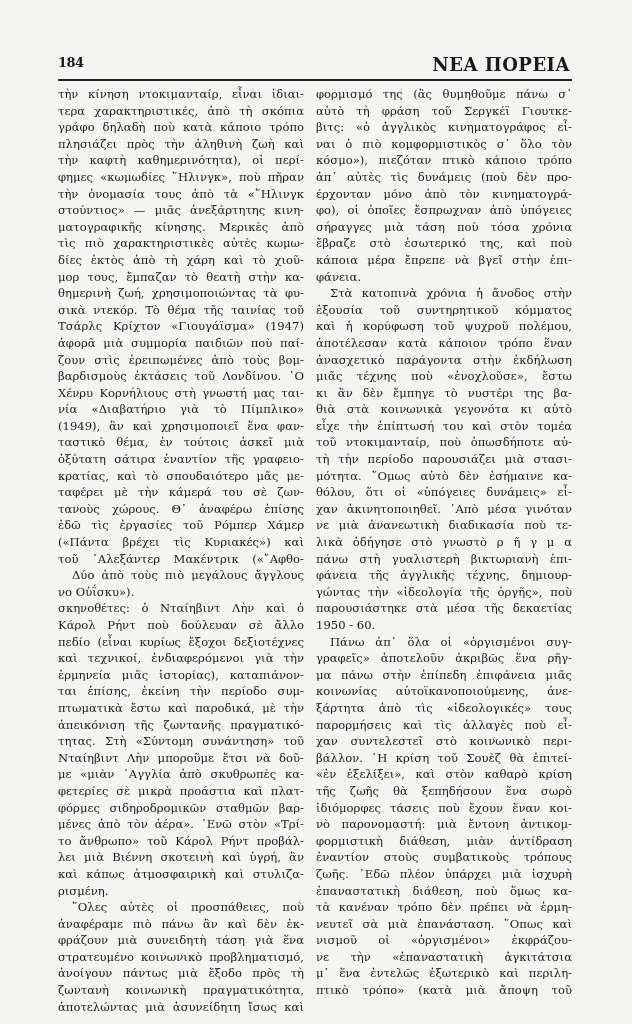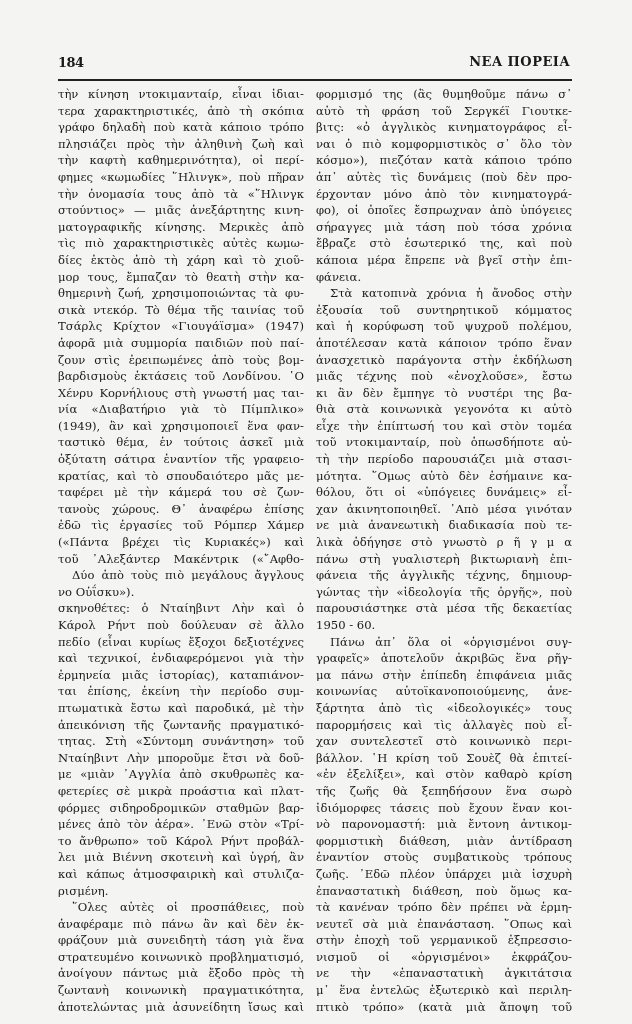--- a/index.html
+++ b/index.html
@@ -6,21 +6,21 @@
   body {
     width: 632px; height: 1024px; overflow: hidden;
     background: #f4f4f2;
     font-family: "DejaVu Serif", "Liberation Serif", serif;
     color: #1a1a1a;
     position: relative;
   }
   .page { position: absolute; left: 0; top: 0; width: 632px; height: 1024px; }
   .header { position: absolute; left: 58px; top: 55px; width: 512px; height: 24px; }
   .page-number { position: absolute; left: 0; top: 0; font-size: 13px; font-weight: bold; letter-spacing: -0.5px; }
-  .journal-title { position: absolute; right: 0; top: -1px; font-size: 13px; font-weight: bold; letter-spacing: 0.5px; }
+  .journal-title { position: absolute; right: 0; top: -1px; font-size: 18px; font-weight: bold; letter-spacing: 0.5px; }
   .rule { position: absolute; left: 58px; top: 79px; width: 514px; height: 2px; background: #222; }
   .col { position: absolute; top: 86px; font-size: 11.6px; line-height: 16.6px; }
   .col.left { left: 58px; width: 246px; }
   .col.right { left: 316px; width: 256px; }
   .line { display: block; height: 16.6px; white-space: nowrap; text-align: justify; text-align-last: justify; overflow: hidden; }
   .line.last { text-align-last: left; }
   .line.indent { padding-left: 14px; }
   .line.bold { font-weight: normal; }
 </style>
 </head>
@@ -89,21 +89,21 @@
       <span class="line">στρατευμένο κοινωνικὸ προβληματισμό,</span>
       <span class="line">ἀνοίγουν πάντως μιὰ ἔξοδο πρὸς τὴ</span>
       <span class="line">ζωντανὴ κοινωνικὴ πραγματικότητα,</span>
       <span class="line">ἀποτελώντας μιὰ ἀσυνείδητη ἴσως καὶ</span>
     </div>
   <div class="col right" id="col-right">
       <span class="line">φορμισμό της (ἂς θυμηθοῦμε πάνω σ᾿</span>
       <span class="line">αὐτὸ τὴ φράση τοῦ Σεργκέϊ Γιουτκε-</span>
       <span class="line">βιτς: «ὁ ἀγγλικὸς κινηματογράφος εἶ-</span>
       <span class="line">ναι ὁ πιὸ κομφορμιστικὸς σ᾿ ὅλο τὸν</span>
-      <span class="line">κόσμο»), πιεζόταν κατὰ κάποιο τρόπο</span>
+      <span class="line">κόσμο»), πιεζόταν πτικὸ κάποιο τρόπο</span>
       <span class="line">ἀπ᾿ αὐτὲς τὶς δυνάμεις (ποὺ δὲν προ-</span>
       <span class="line">έρχονταν μόνο ἀπὸ τὸν κινηματογρά-</span>
       <span class="line">φο), οἱ ὁποῖες ἔσπρωχναν ἀπὸ ὑπόγειες</span>
       <span class="line">σήραγγες μιὰ τάση ποὺ τόσα χρόνια</span>
       <span class="line">ἔβραζε στὸ ἐσωτερικό της, καὶ ποὺ</span>
       <span class="line">κάποια μέρα ἔπρεπε νὰ βγεῖ στὴν ἐπι-</span>
       <span class="line last">φάνεια.</span>
       <span class="line indent">Στὰ κατοπινὰ χρόνια ἡ ἄνοδος στὴν</span>
       <span class="line">ἐξουσία τοῦ συντηρητικοῦ κόμματος</span>
       <span class="line">καὶ ἡ κορύφωση τοῦ ψυχροῦ πολέμου,</span>
@@ -136,19 +136,18 @@
       <span class="line">«ἐν ἐξελίξει», καὶ στὸν καθαρὸ κρίση</span>
       <span class="line">τῆς ζωῆς θὰ ξεπηδήσουν ἕνα σωρὸ</span>
       <span class="line">ἰδιόμορφες τάσεις ποὺ ἔχουν ἕναν κοι-</span>
       <span class="line">νὸ παρονομαστή: μιὰ ἔντονη ἀντικομ-</span>
       <span class="line">φορμιστικὴ διάθεση, μιὰν ἀντίδραση</span>
       <span class="line">ἐναντίον στοὺς συμβατικοὺς τρόπους</span>
       <span class="line">ζωῆς. ᾿Εδῶ πλέον ὑπάρχει μιὰ ἰσχυρὴ</span>
       <span class="line">ἐπαναστατικὴ διάθεση, ποὺ ὅμως κα-</span>
       <span class="line">τὰ κανέναν τρόπο δὲν πρέπει νὰ ἑρμη-</span>
       <span class="line">νευτεῖ σὰ μιὰ ἐπανάσταση. ῞Οπως καὶ</span>
-      <span class="line">στὴν ἐποχὴ τοῦ γερμανικοῦ ἐξπρεσσιο-</span>
       <span class="line">νισμοῦ οἱ «ὀργισμένοι» ἐκφράζου-</span>
       <span class="line">νε τὴν «ἐπαναστατικὴ ἀγκιτάτσια</span>
       <span class="line">μ᾿ ἕνα ἐντελῶς ἐξωτερικὸ καὶ περιλη-</span>
       <span class="line">πτικὸ τρόπο» (κατὰ μιὰ ἄποψη τοῦ</span>
     </div>
 </div>
 
 </body></html>

